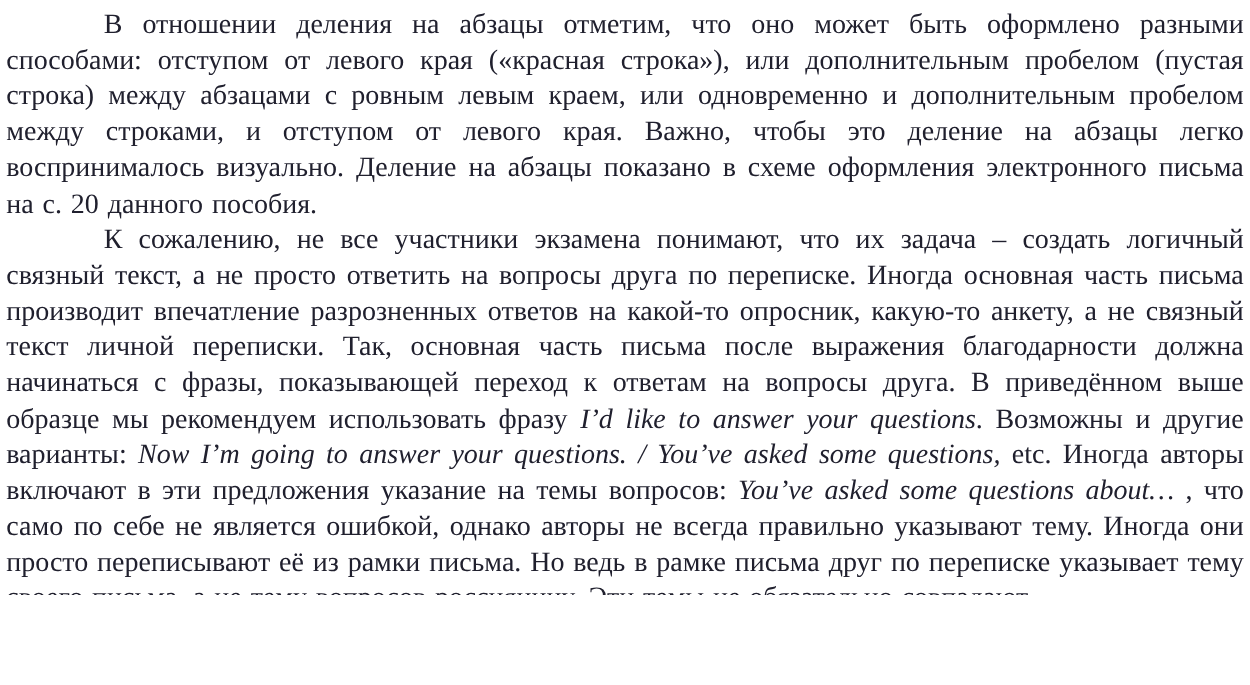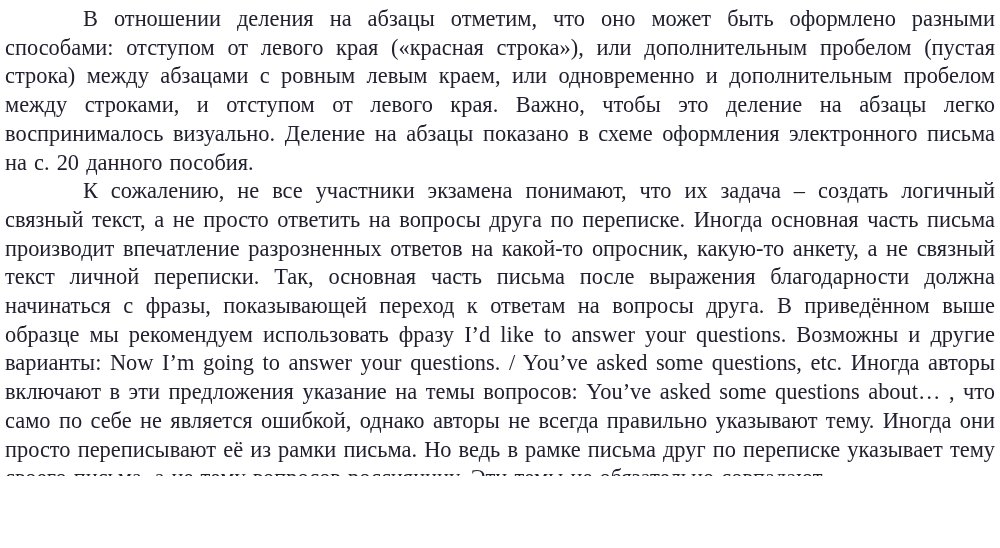--- a/index.html
+++ b/index.html
@@ -19,21 +19,21 @@
     line-height: 28.7px;
     color: #20202e;
     text-align: justify;
   }
   .page p {
     margin: 0;
     text-indent: 78px;
     word-spacing: 1.5px;
   }
   .run { font-style: normal; }
-  .run.it { }
+  .run.it { font-style: italic; }
 </style>
 </head>
 <body>
 
 <div class="page">
 
   <p><span class="run">В отношении деления на абзацы отметим, что оно может быть оформлено разными способами: отступом от левого края («красная строка»), или дополнительным пробелом (пустая строка) между абзацами с ровным левым краем, или одновременно и дополнительным пробелом между строками, и отступом от левого края. Важно, чтобы это деление на абзацы легко воспринималось визуально. Деление на абзацы показано в схеме оформления электронного письма на с. 20 данного пособия.</span></p>
 
   <p><span class="run">К сожалению, не все участники экзамена понимают, что их задача – создать логичный связный текст, а не просто ответить на вопросы друга по переписке. Иногда основная часть письма производит впечатление разрозненных ответов на какой-то опросник, какую-то анкету, а не связный текст личной переписки. Так, основная часть письма после выражения благодарности должна начинаться с фразы, показывающей переход к ответам на вопросы друга. В приведённом выше образце мы рекомендуем использовать фразу </span><span class="run it">I’d like to answer your questions</span><span class="run">. Возможны и другие варианты: </span><span class="run it">Now I’m going to answer your questions. / You’ve asked some questions,</span><span class="run"> etc. Иногда авторы включают в эти предложения указание на темы вопросов: </span><span class="run it">You’ve asked some questions about…</span><span class="run"> , что само по себе не является ошибкой, однако авторы не всегда правильно указывают тему. Иногда они просто переписывают её из рамки письма. Но ведь в рамке письма друг по переписке указывает тему своего письма, а не тему вопросов россиянину. Эти темы не обязательно совпадают.</span></p>
 

